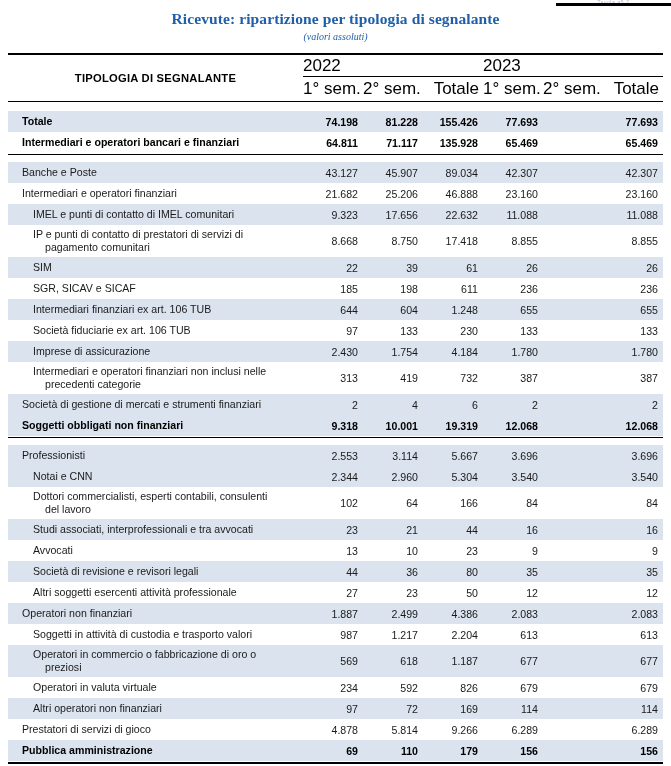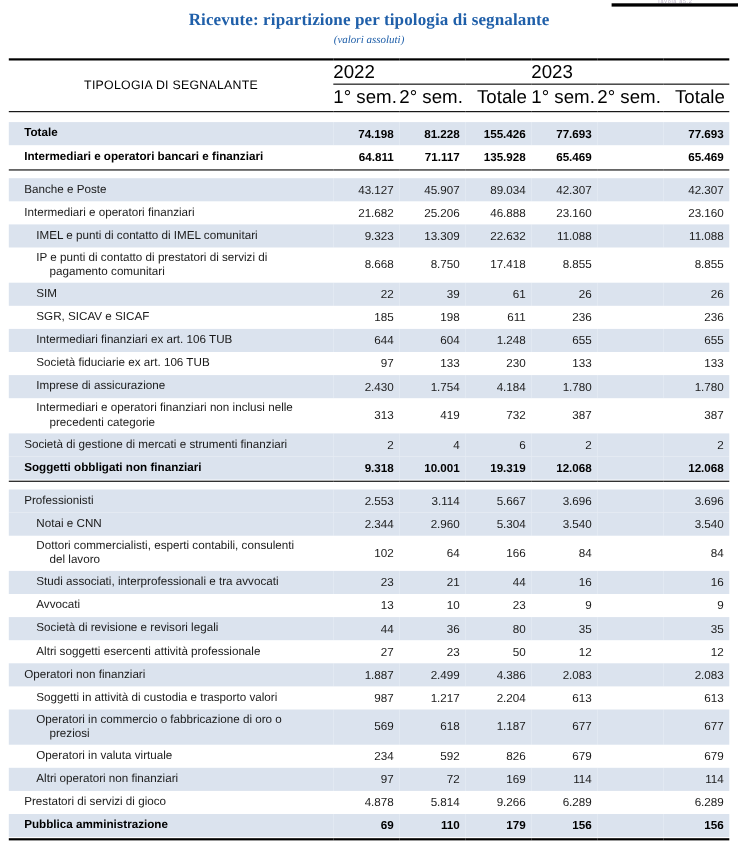--- a/index.html
+++ b/index.html
@@ -80,21 +80,21 @@
   }
   table.tbl td, table.tbl th {
     padding: 0;
     vertical-align: middle;
   }
 
   
   .hdr-label {
     text-align: center;
     font-size: 11.2px;
-    font-weight: normal;
+    font-weight: bold;
     color: #000;
     letter-spacing: 0.25px;
     height: 44px;
     vertical-align: middle;
   }
   .yr {
     text-align: left;
     font-size: 17px;
     font-weight: normal;
     height: 20px;
@@ -238,21 +238,21 @@
             <td class="num">21.682</td>
             <td class="num">25.206</td>
             <td class="num">46.888</td>
             <td class="num">23.160</td>
             <td class="num"></td>
             <td class="num">23.160</td>
           </tr>
           <tr class="row shaded">
             <td class="lbl ind1">IMEL e punti di contatto di IMEL comunitari</td>
             <td class="num">9.323</td>
-            <td class="num">13.309</td>
+            <td class="num">17.656</td>
             <td class="num">22.632</td>
             <td class="num">11.088</td>
             <td class="num"></td>
             <td class="num">11.088</td>
           </tr>
           <tr class="row tall">
             <td class="lbl ind1">
               <span class="wrap2">IP e punti di contatto di prestatori di servizi di</span>
               <span class="cont">pagamento comunitari</span>
             </td>

